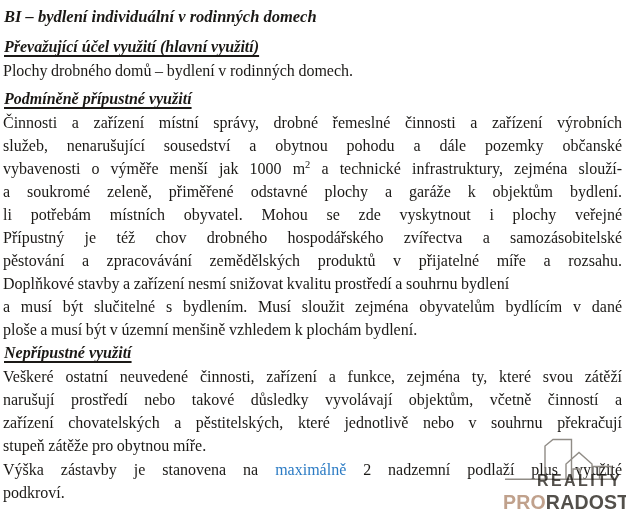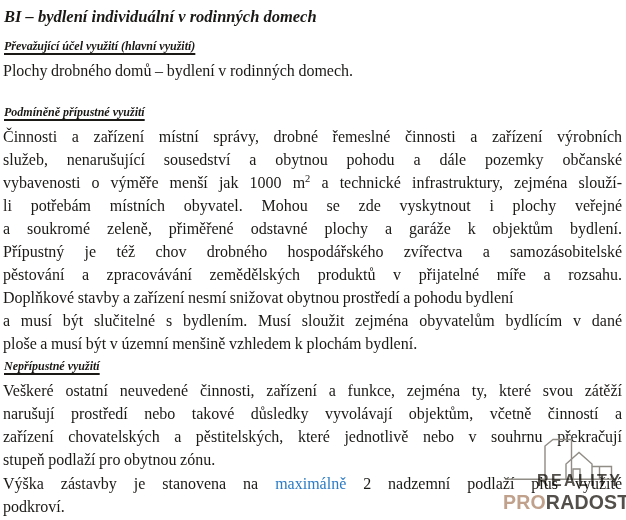--- a/index.html
+++ b/index.html
@@ -16,26 +16,26 @@
   }
 
   .title {
     font-weight: bold; font-style: italic;
     font-size: 16.5px; line-height: 21px;
     margin: 1px 0 9px 1px;
     white-space: nowrap;
   }
 
   .section { margin: 0; }
-  .sec-gap1 { margin-top: 20px; }   
+  .sec-gap1 { margin-top: 6px; }   
   .sec-gap2 { margin-top: 1px; }   
 
   .heading {
     font-weight: bold; font-style: italic;
-    font-size: 12px; line-height: 21px;
+    font-size: 16px; line-height: 21px;
     text-decoration: underline;
     text-decoration-thickness: 1.6px;
     text-underline-offset: 2.5px;
     margin: 0 0 2px 1px;
     white-space: nowrap;
   }
 
   .line {
     font-size: 16px;
     line-height: 23px;
@@ -91,34 +91,34 @@
   <div>
       <div class="section">
         <div class="heading">Převažující účel využití (hlavní využití)</div>
         <div class="line">Plochy drobného domů – bydlení v rodinných domech.</div>
       </div>
       <div class="section sec-gap1">
         <div class="heading">Podmíněně přípustné využití</div>
         <div class="line j">Činnosti a zařízení místní správy, drobné řemeslné činnosti a zařízení výrobních</div>
         <div class="line j">služeb, nenarušující sousedství a obytnou pohodu a dále pozemky občanské</div>
         <div class="line j"><span>vybavenosti o výměře menší jak 1000 m</span><sup>2</sup><span> a technické infrastruktury, zejména slouží-</span></div>
+        <div class="line j">a soukromé zeleně, přiměřené odstavné plochy a garáže k objektům bydlení.</div>
         <div class="line j">li potřebám místních obyvatel. Mohou se zde vyskytnout i plochy veřejné</div>
-        <div class="line j">a soukromé zeleně, přiměřené odstavné plochy a garáže k objektům bydlení.</div>
         <div class="line j">Přípustný je též chov drobného hospodářského zvířectva a samozásobitelské</div>
         <div class="line j">pěstování a zpracovávání zemědělských produktů v přijatelné míře a rozsahu.</div>
-        <div class="line">Doplňkové stavby a zařízení nesmí snižovat obytnou prostředí a pohodu bydlení</div>
+        <div class="line">Doplňkové stavby a zařízení nesmí snižovat kvalitu prostředí a souhrnu bydlení</div>
         <div class="line j">a musí být slučitelné s bydlením. Musí sloužit zejména obyvatelům bydlícím v dané</div>
         <div class="line">ploše a musí být v územní menšině vzhledem k plochám bydlení.</div>
       </div>
       <div class="section sec-gap2">
         <div class="heading">Nepřípustné využití</div>
         <div class="line j">Veškeré ostatní neuvedené činnosti, zařízení a funkce, zejména ty, které svou zátěží</div>
         <div class="line j">narušují prostředí nebo takové důsledky vyvolávají objektům, včetně činností a</div>
         <div class="line j">zařízení chovatelských a pěstitelských, které jednotlivě nebo v souhrnu překračují</div>
-        <div class="line">stupeň podlaží pro obytnou zónu.</div>
+        <div class="line">stupeň zátěže pro obytnou míře.</div>
       </div>
       <div class="section sec-gap2">
         <div class="line j"><span>Výška zástavby je stanovena na </span><span class="hl">maximálně</span><span> 2 nadzemní podlaží plus využité</span></div>
         <div class="line">podkroví.</div>
       </div>
     </div>
 </div>
 
 <div class="logo">
   <svg width="122" height="46" viewBox="0 0 122 46" fill="none" stroke="currentColor" stroke-width="1.4" stroke-linejoin="miter">

